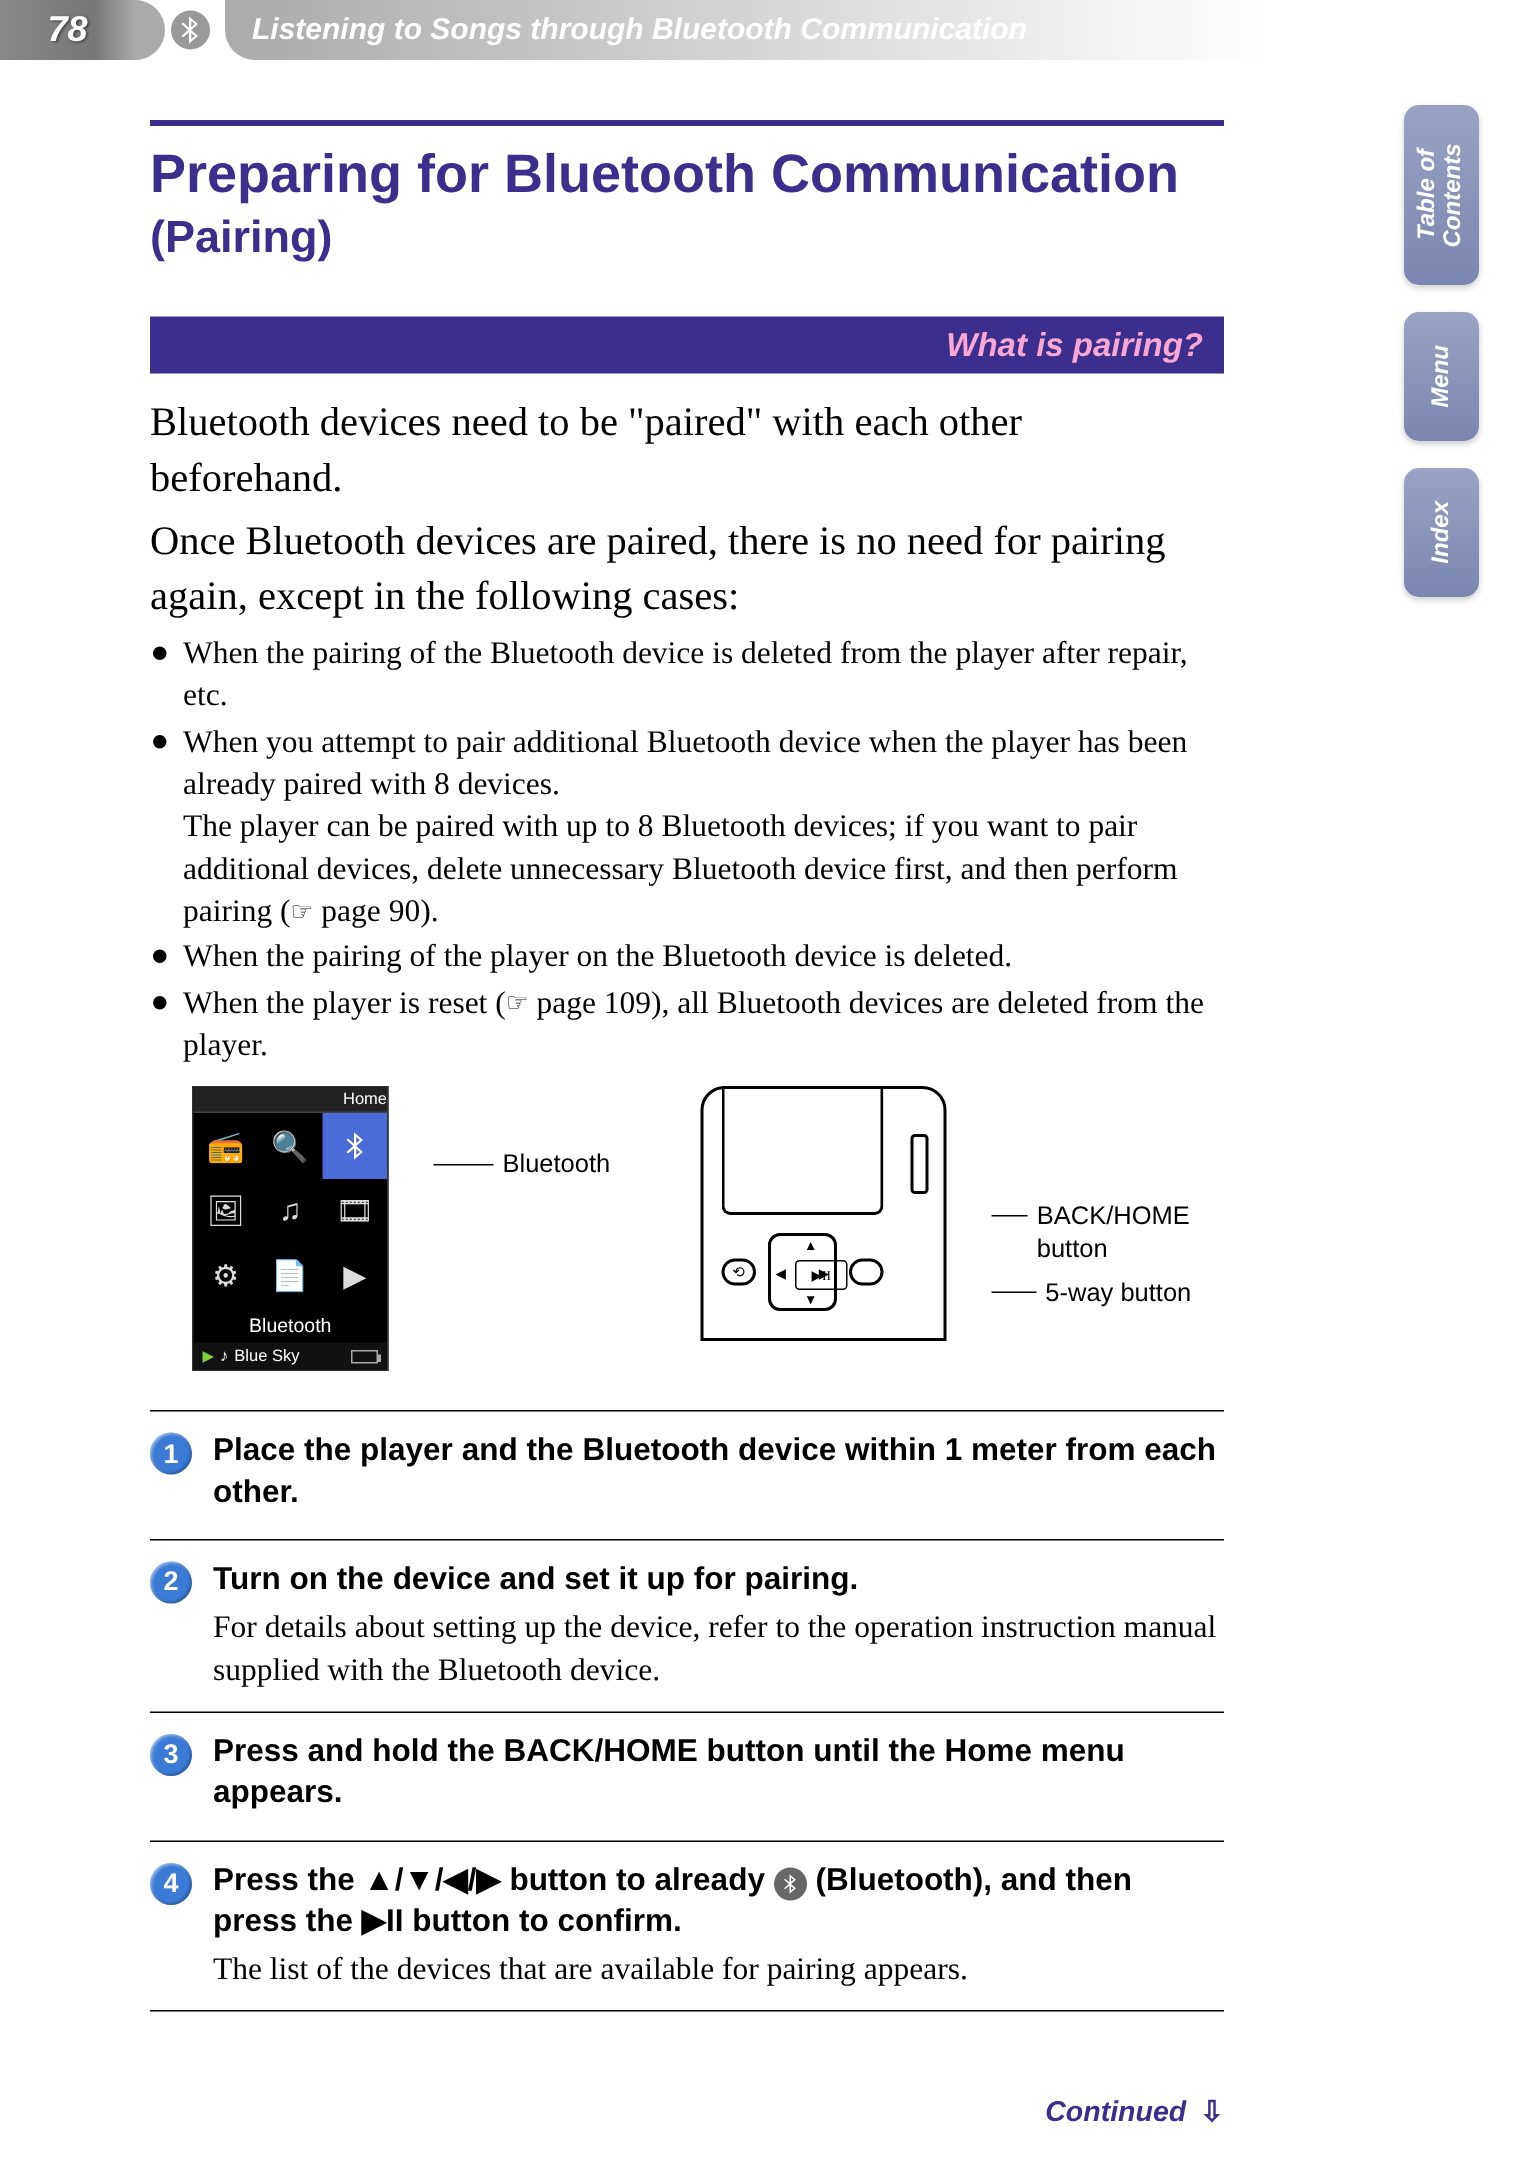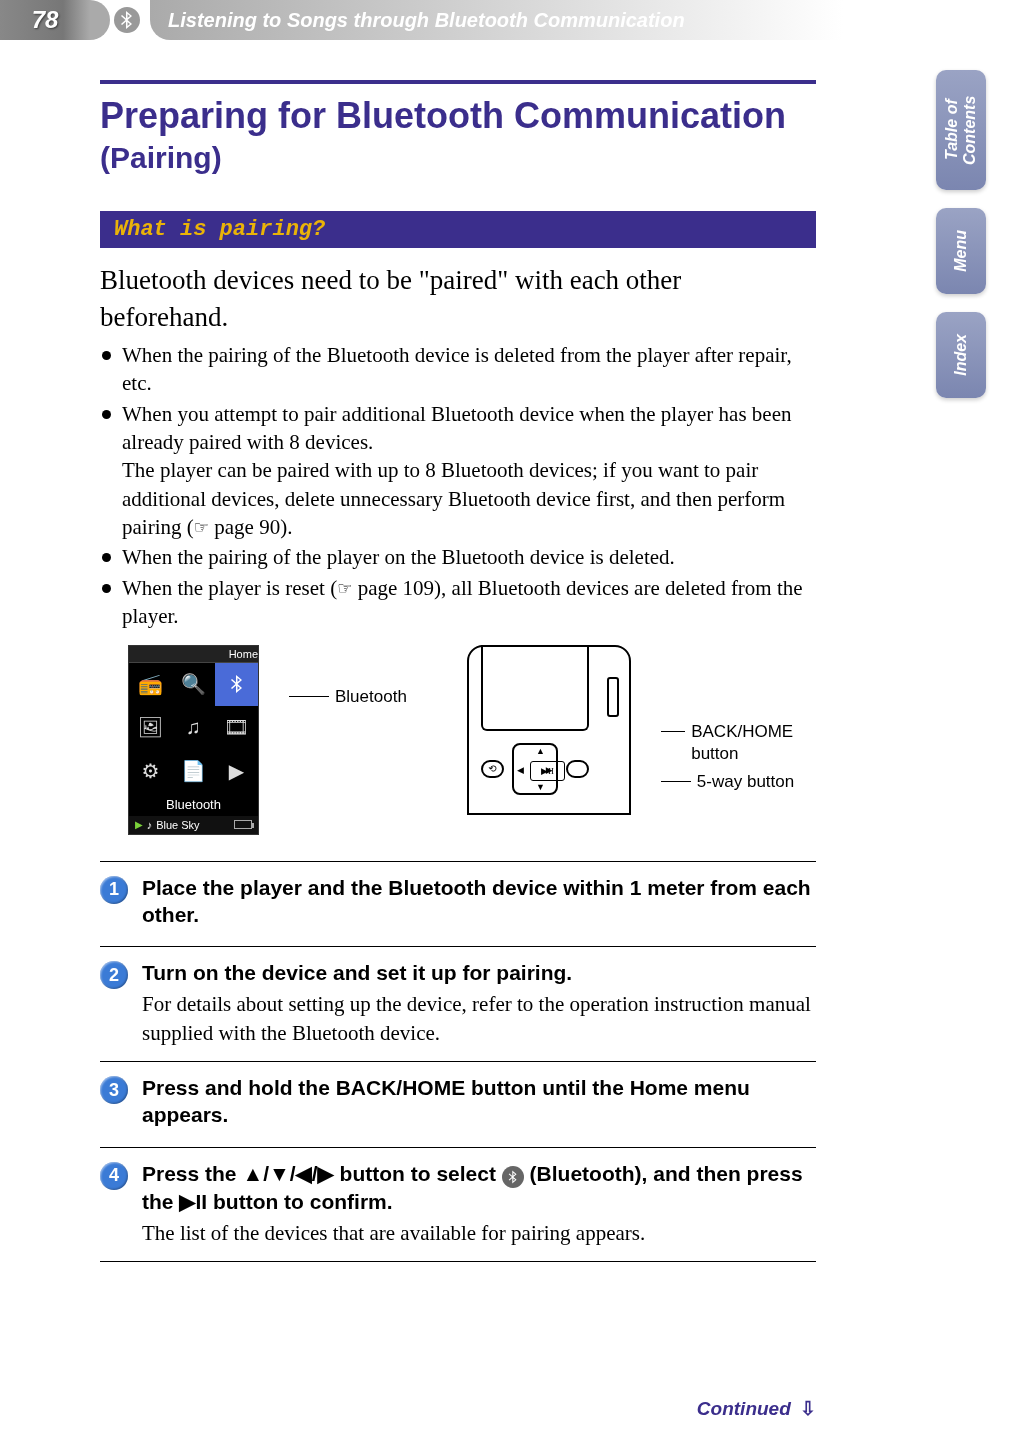--- a/index.html
+++ b/index.html
@@ -79,27 +79,28 @@
     font-family: Liberation Sans, sans-serif;
     font-weight: 900;
     color: #3b2e8c;
     font-size: 36px;
     line-height: 1.1;
     margin-bottom: 36px;
   }
   .main-title .subtitle-part { font-size: 30px; }
   .section-band {
     background: #3b2e8c;
-    color: #eab308;
-    font-family: Liberation Mono, monospace;
+    color: #f9a8d4;
+    font-family: Liberation Sans, sans-serif;
     font-weight: 900;
     font-style: italic;
     font-size: 22px;
     padding: 6px 14px;
     margin-bottom: 14px;
+    text-align: right;
   }
   .body-text {
     font-size: 27px;
     line-height: 1.35;
     margin-bottom: 6px;
   }
   ul.bullets {
     list-style: none;
     padding-left: 0;
   }
@@ -342,20 +343,21 @@
 
 <div class="content">
   <div class="title-rule"></div>
   <h1 class="main-title">
     <span>Preparing for Bluetooth Communication </span><span class="subtitle-part">(Pairing)</span>
   </h1>
 
   <div class="section-band">What is pairing?</div>
 
   <p class="body-text">Bluetooth devices need to be "paired" with each other beforehand.</p>
+  <p class="body-text">Once Bluetooth devices are paired, there is no need for pairing again, except in the following cases:</p>
 
   <ul class="bullets">
     <li>When the pairing of the Bluetooth device is deleted from the player after repair, etc.</li>
     <li>
       <span>When you attempt to pair additional Bluetooth device when the player has been already paired with 8 devices.</span><br>
       <span>The player can be paired with up to 8 Bluetooth devices; if you want to pair additional devices, delete unnecessary Bluetooth device first, and then perform pairing (</span><span class="ref-icon">☞</span><span> page 90</span><span>).</span>
     </li>
     <li>When the pairing of the player on the Bluetooth device is deleted.</li>
     <li>
       <span>When the player is reset (</span><span class="ref-icon">☞</span><span> page 109</span><span>), all Bluetooth devices are deleted from the player.</span>
@@ -439,21 +441,21 @@
     <div class="step">
       <div class="step-badge">3</div>
       <div class="step-body">
         <div class="step-heading">Press and hold the BACK/HOME button until the Home menu appears.</div>
       </div>
     </div>
     <div class="step">
       <div class="step-badge">4</div>
       <div class="step-body">
         <div class="step-heading">
-          <span>Press the ▲/▼/◀/▶ button to select </span><span class="bt-round">
+          <span>Press the ▲/▼/◀/▶ button to already </span><span class="bt-round">
               <svg width="10" height="14" viewBox="0 0 14 18">
                 <path d="M6 0 L12 5 L7.5 9 L12 13 L6 18 L6 10.5 L2 14 L1 13 L5.5 9 L1 5 L2 4 L6 7.5 Z M7.5 3 L7.5 7 L10 5 Z M7.5 11 L7.5 15 L10 13 Z" fill="#fff"></path>
               </svg>
             </span><span> (Bluetooth), and then press the ▶II button to confirm.</span>
         </div>
         <div class="step-text">The list of the devices that are available for pairing appears.</div>
       </div>
     </div>
   </div>
 </div>

